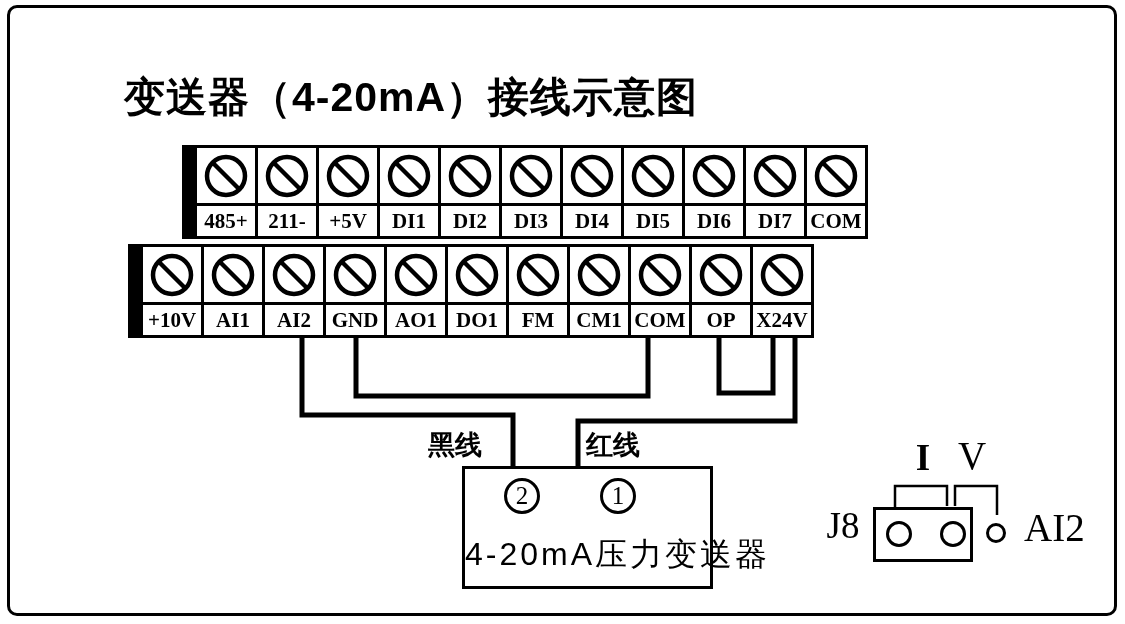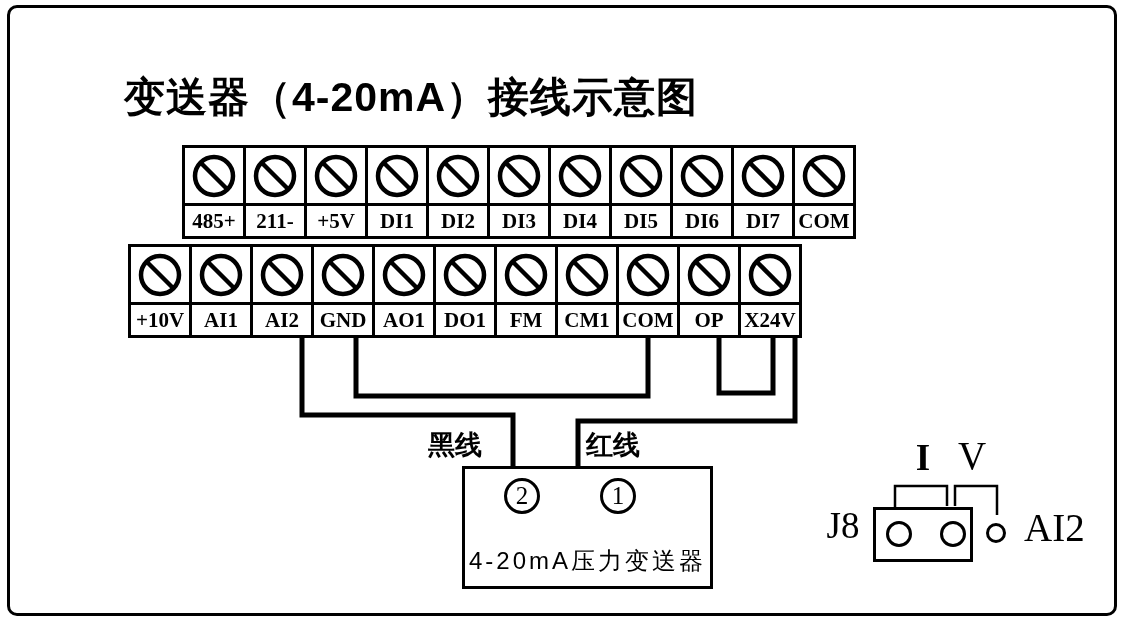--- a/index.html
+++ b/index.html
@@ -28,20 +28,21 @@
   }
 
   
   .trow{
     display:grid;
     grid-template-columns:repeat(11,58px);
     grid-template-rows:55px 30px;
     gap:3px;
     background:#000;
     border:3px solid #000;
+    padding-left:12px;
   }
   #row-top{left:182px;top:145px;}
   #row-bottom{left:128px;top:244px;}
   .screw-cell{
     background:#fff;
     display:flex;align-items:center;justify-content:center;
   }
   .label-cell{
     background:#fff;
     display:flex;align-items:center;justify-content:center;
@@ -67,21 +68,21 @@
   .circled{
     position:absolute;box-sizing:border-box;
     width:36px;height:36px;border:3px solid #000;border-radius:50%;
     display:flex;align-items:center;justify-content:center;
     font-family:"Liberation Serif",serif;font-size:25px;
   }
   #tx-terminal-2{left:39px;top:9px;}
   #tx-terminal-1{left:135px;top:9px;}
   #tx-label{
     position:absolute;left:0;right:0;bottom:9px;
-    text-align:center;font-size:24px;letter-spacing:3px;white-space:nowrap;
+    text-align:center;font-size:32px;letter-spacing:3px;white-space:nowrap;
   }
 
   
   .serif{font-family:"Liberation Serif",serif;}
   #j8-label{left:818px;top:504px;width:50px;text-align:center;font-size:37px;}
   #i-label{left:905px;top:436px;width:36px;text-align:center;font-size:37px;font-weight:bold;}
   #v-label{left:952px;top:433px;width:40px;text-align:center;font-size:39px;}
   #jumper-block{
     left:873px;top:507px;width:100px;height:55px;
     border:3px solid #000;background:#fff;

